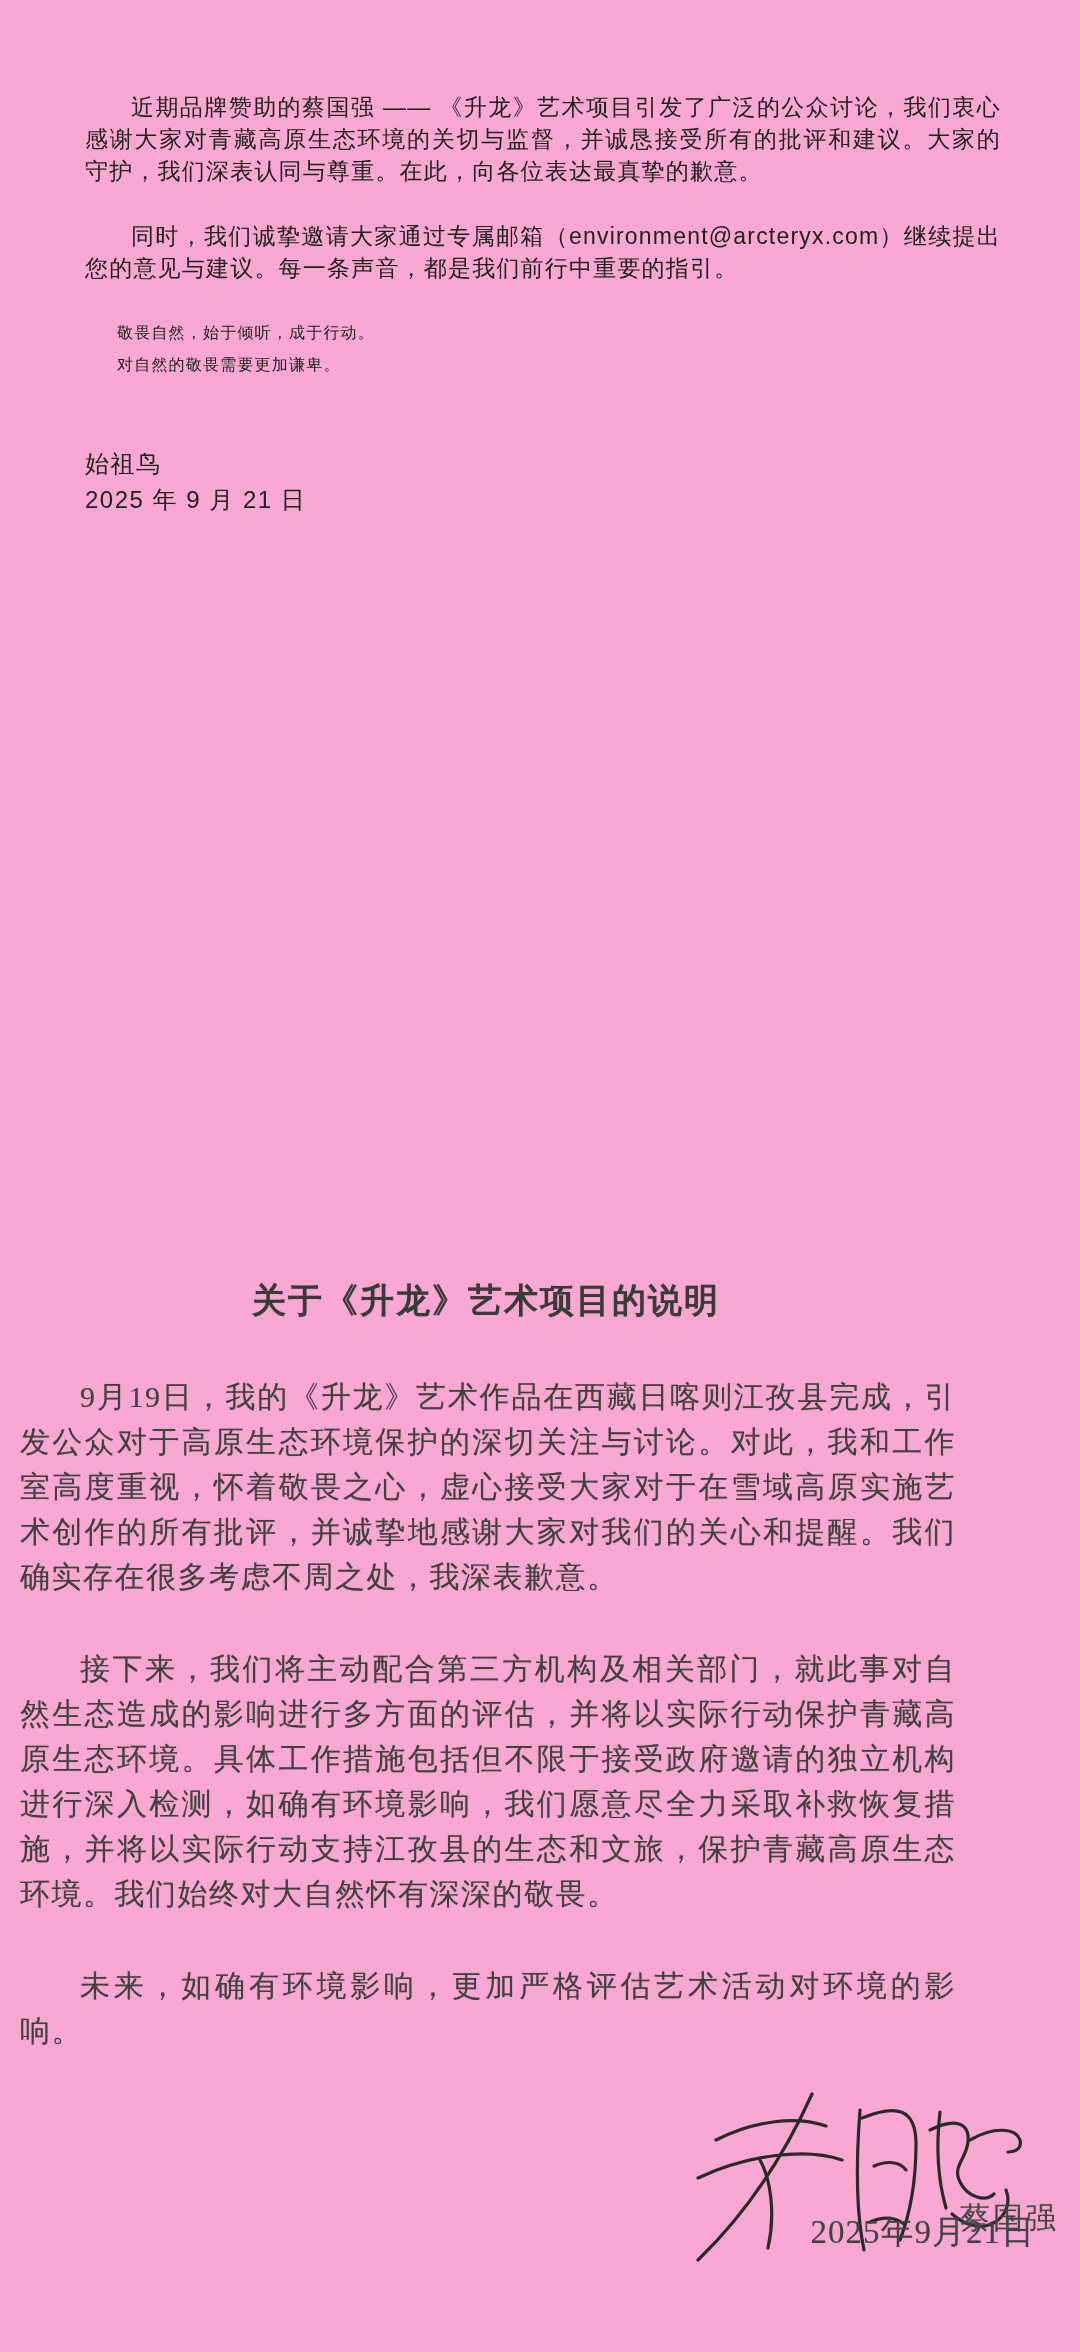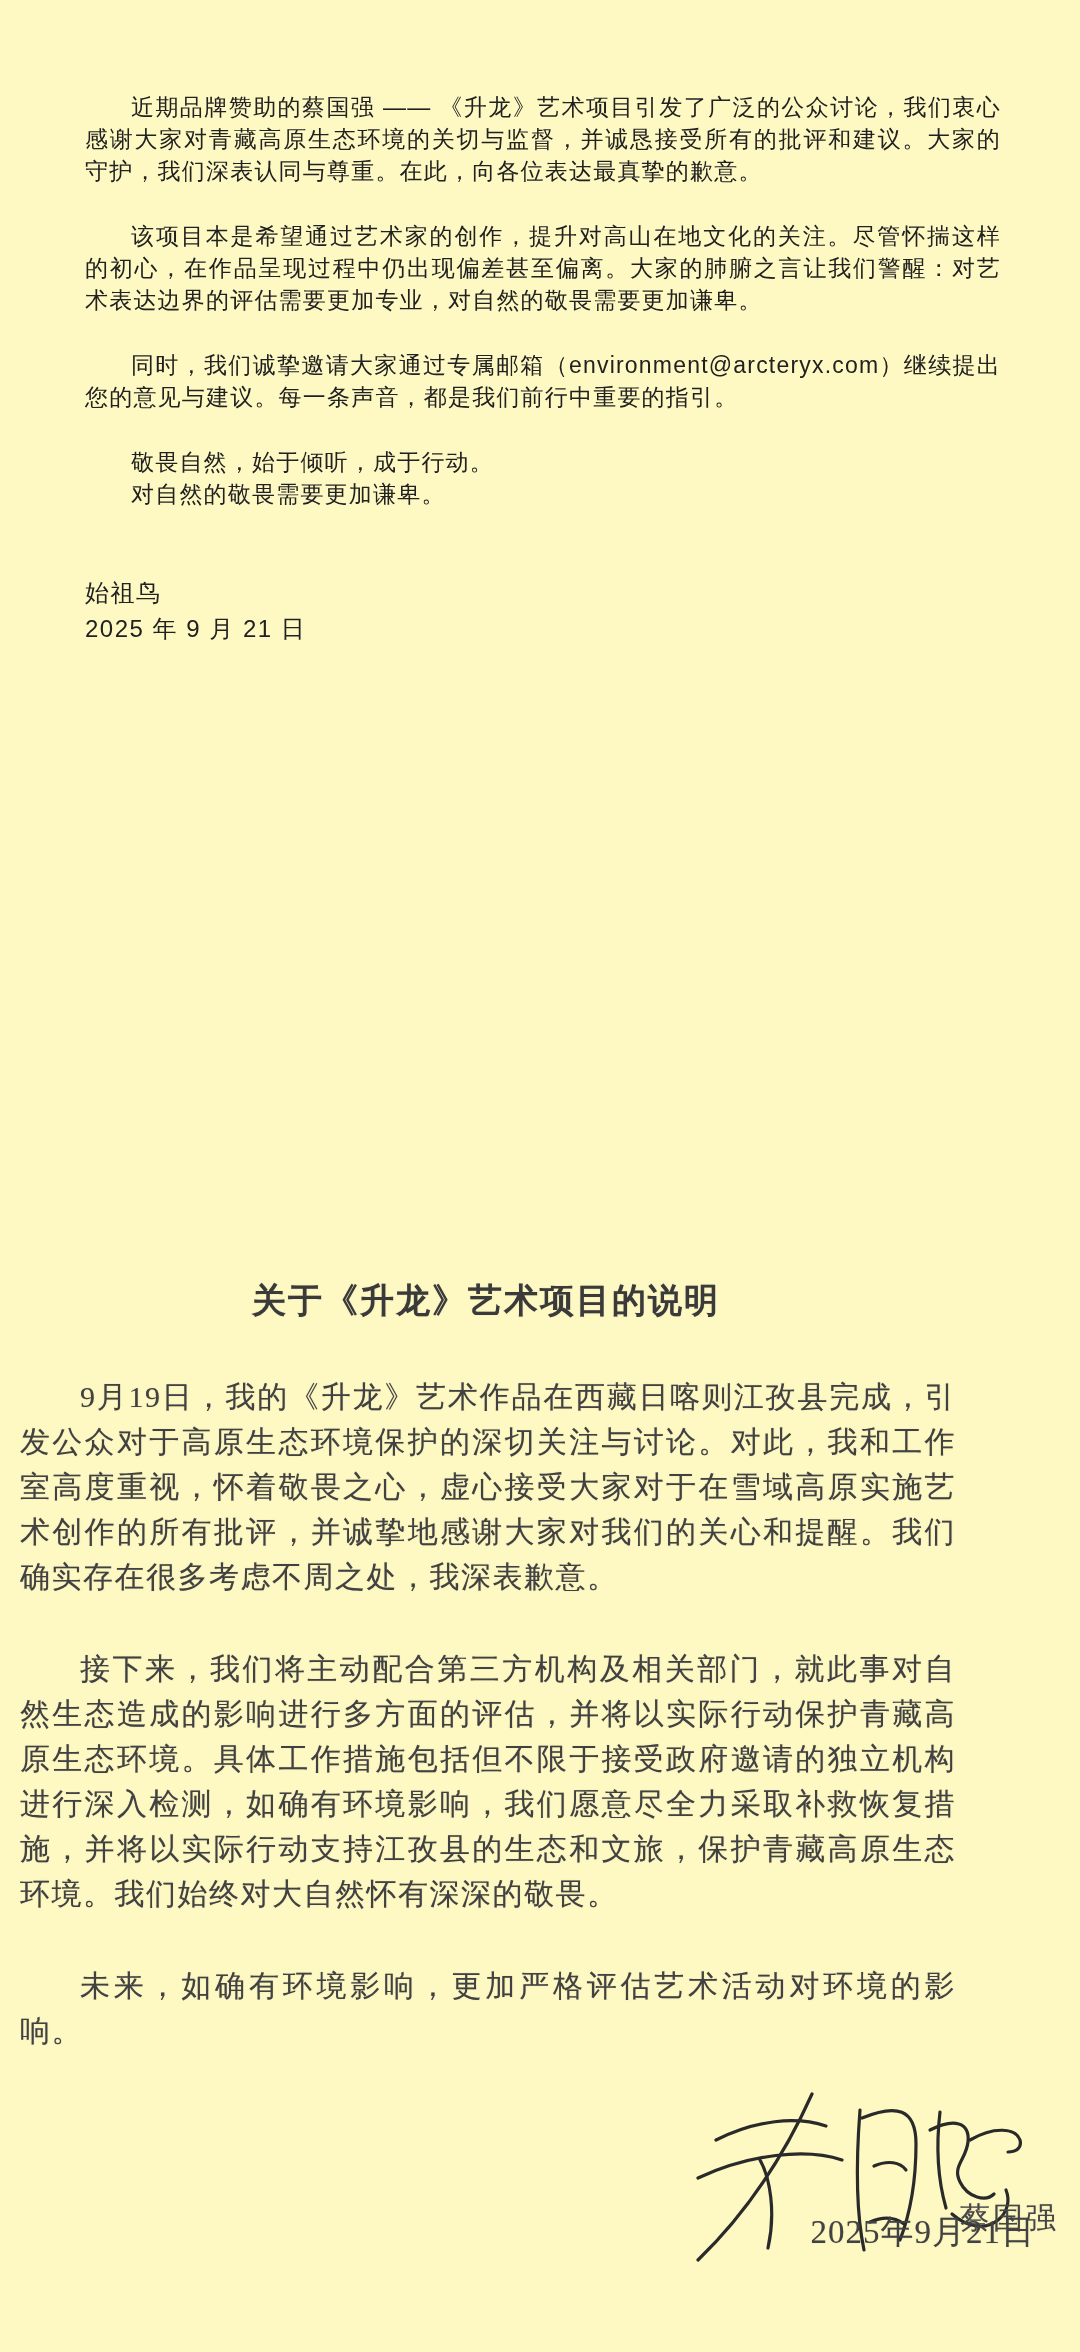--- a/index.html
+++ b/index.html
@@ -1,20 +1,20 @@
 <!DOCTYPE html>
 <html><head>
 <meta charset="utf-8">
 <style>
   html, body { margin: 0; padding: 0; background: #ffffff; }
   #canvas {
     position: relative;
     width: 1080px;
     height: 2352px;
-    background: #fef9c3;
+    background: #f9a8d4;
     overflow: hidden;
     font-family: "Liberation Sans", sans-serif;
   }
 
   
   .doc1 {
     position: absolute;
     left: 85px;
     top: 91px;
     width: 916px;
@@ -24,21 +24,21 @@
   }
   .doc1 p.body-par {
     margin: 0 0 33px 0;
     font-size: 23px;
     line-height: 32px;
     letter-spacing: 1.2px;
     text-align: justify;
     text-indent: 2em;
   }
   .doc1 .closing-line {
-    font-size: 23px;
+    font-size: 16px;
     line-height: 32px;
     letter-spacing: 1.2px;
     text-indent: 2em;
   }
   .doc1 .sig-block {
     margin-top: 65px;
     text-align: left;
     padding-right: 38px;
     font-size: 24px;
     line-height: 36px;
@@ -103,21 +103,20 @@
     text-shadow: 0 0 1px rgba(70,70,70,0.35);
   }
 </style>
 </head>
 <body>
 
 <div id="canvas">
 
   <section class="doc1">
     <p class="body-par">近期品牌赞助的蔡国强 —— 《升龙》艺术项目引发了广泛的公众讨论，我们衷心感谢大家对青藏高原生态环境的关切与监督，并诚恳接受所有的批评和建议。大家的守护，我们深表认同与尊重。在此，向各位表达最真挚的歉意。</p>
-    <p class="body-par">该项目本是希望通过艺术家的创作，提升对高山在地文化的关注。尽管怀揣这样的初心，在作品呈现过程中仍出现偏差甚至偏离。大家的肺腑之言让我们警醒：对艺术表达边界的评估需要更加专业，对自然的敬畏需要更加谦卑。</p>
     <p class="body-par">同时，我们诚挚邀请大家通过专属邮箱（environment@arcteryx.com）继续提出您的意见与建议。每一条声音，都是我们前行中重要的指引。</p>
 
     <div class="closing-line">敬畏自然，始于倾听，成于行动。</div>
     <div class="closing-line">对自然的敬畏需要更加谦卑。</div>
 
     <div class="sig-block">
       <div>始祖鸟</div>
       <div>2025 年 9 月 21 日</div>
     </div>
   </section>

